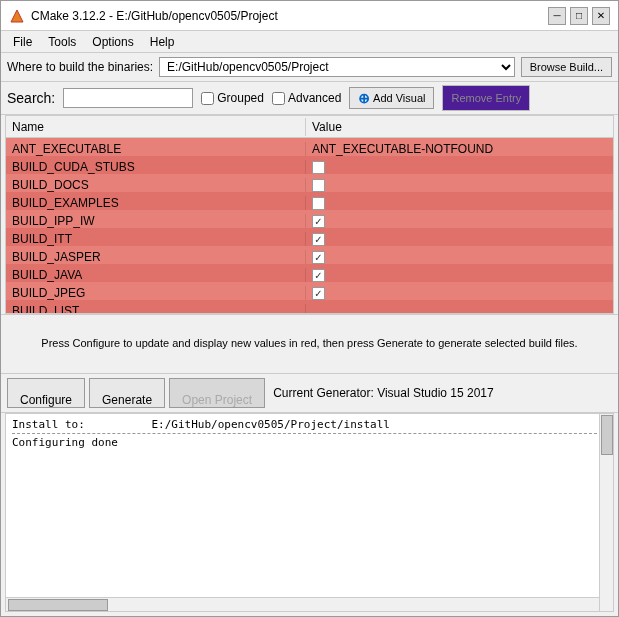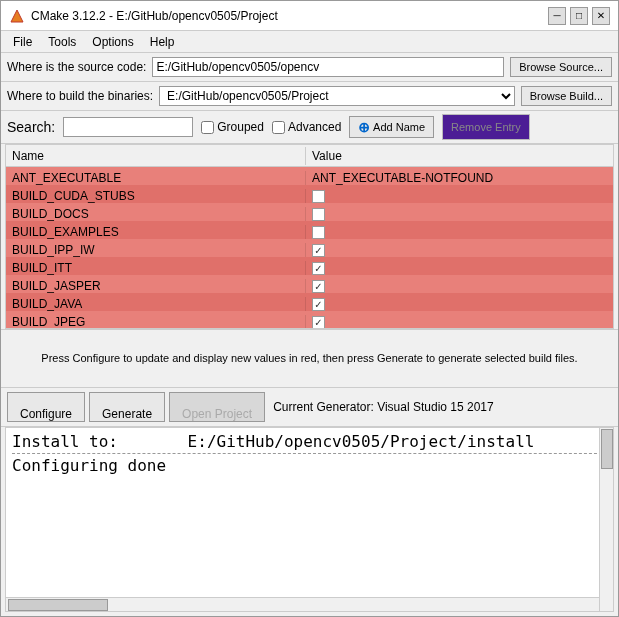--- a/index.html
+++ b/index.html
@@ -263,21 +263,21 @@
     .log-container {
       flex: 1;
       background: white;
       border: 1px solid #ccc;
       margin: 0 4px 4px 4px;
       overflow: hidden;
       position: relative;
     }
     .log-content {
       padding: 4px 6px;
-      font-size: 16px;
+      font-size: 11px;
       font-family: monospace;
       color: #000;
     }
     .log-divider {
       border: none;
       border-top: 1px dashed #999;
       margin: 2px 0;
     }
     .log-scrollbar-v {
       position: absolute;
@@ -332,25 +332,20 @@
     </div>
   </div>
 
   <div class="menu-bar">
     <span class="menu-item">File</span>
     <span class="menu-item">Tools</span>
     <span class="menu-item">Options</span>
     <span class="menu-item">Help</span>
   </div>
 
-  <div class="toolbar-row">
-    <label class="toolbar-label">Where is the source code:</label>
-    <input class="toolbar-input" type="text" value="E:/GitHub/opencv0505/opencv" style="">
-    <button class="toolbar-btn">Browse Source...</button>
-  </div>
 
   <div class="toolbar-row">
     <label class="toolbar-label">Where to build the binaries:</label>
     <select class="toolbar-input" style="font-size:12px;">
       <option>E:/GitHub/opencv0505/Project</option>
     </select>
     <button class="toolbar-btn">Browse Build...</button>
   </div>
 
   <div class="search-row">
@@ -359,21 +354,21 @@
     <label class="checkbox-label">
       <input type="checkbox" style="">
       <span>Grouped</span>
     </label>
     <label class="checkbox-label">
       <input type="checkbox" style="">
       <span>Advanced</span>
     </label>
     <button class="add-entry-btn">
       <span class="plus-icon">⊕</span>
-      <span>Add Name</span>
+      <span>Add Visual</span>
     </button>
     <button class="remove-entry-btn">
       <span>Remove Entry</span>
     </button>
   </div>
 
   <div class="table-container">
     <div class="table-header">
       <div class="table-header-name">Name</div>
       <div class="table-header-value">Value</div>

